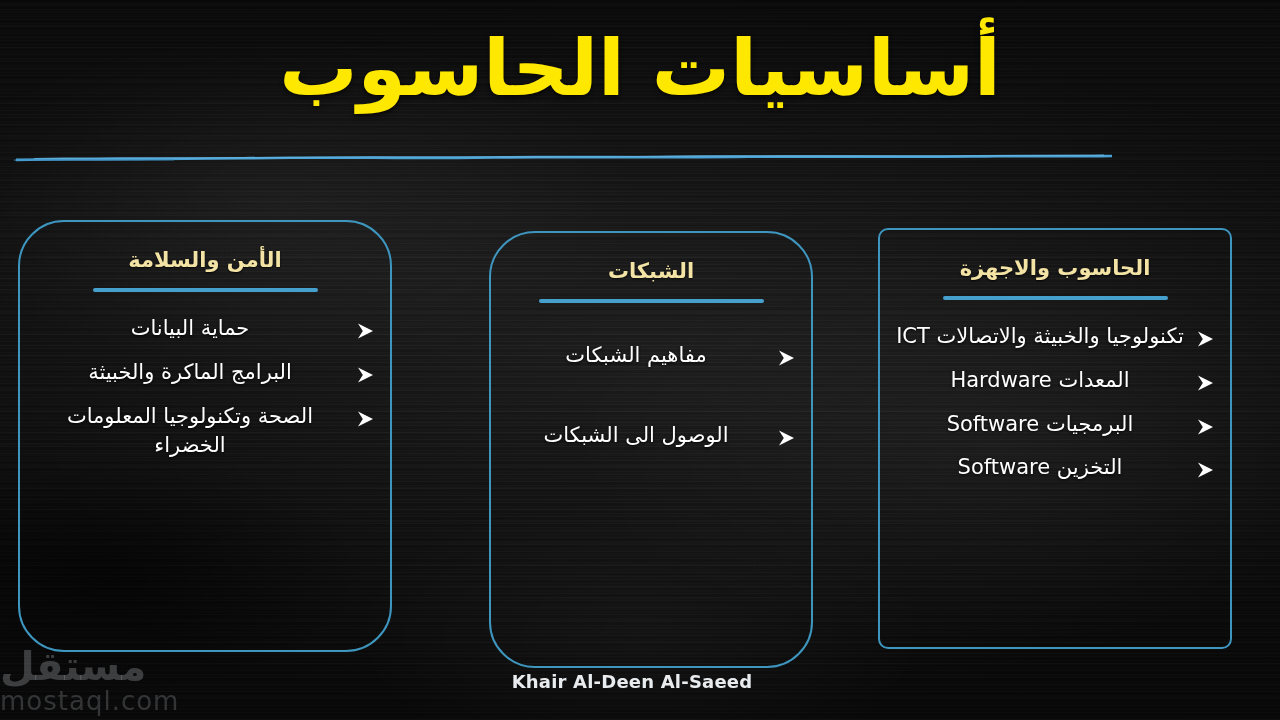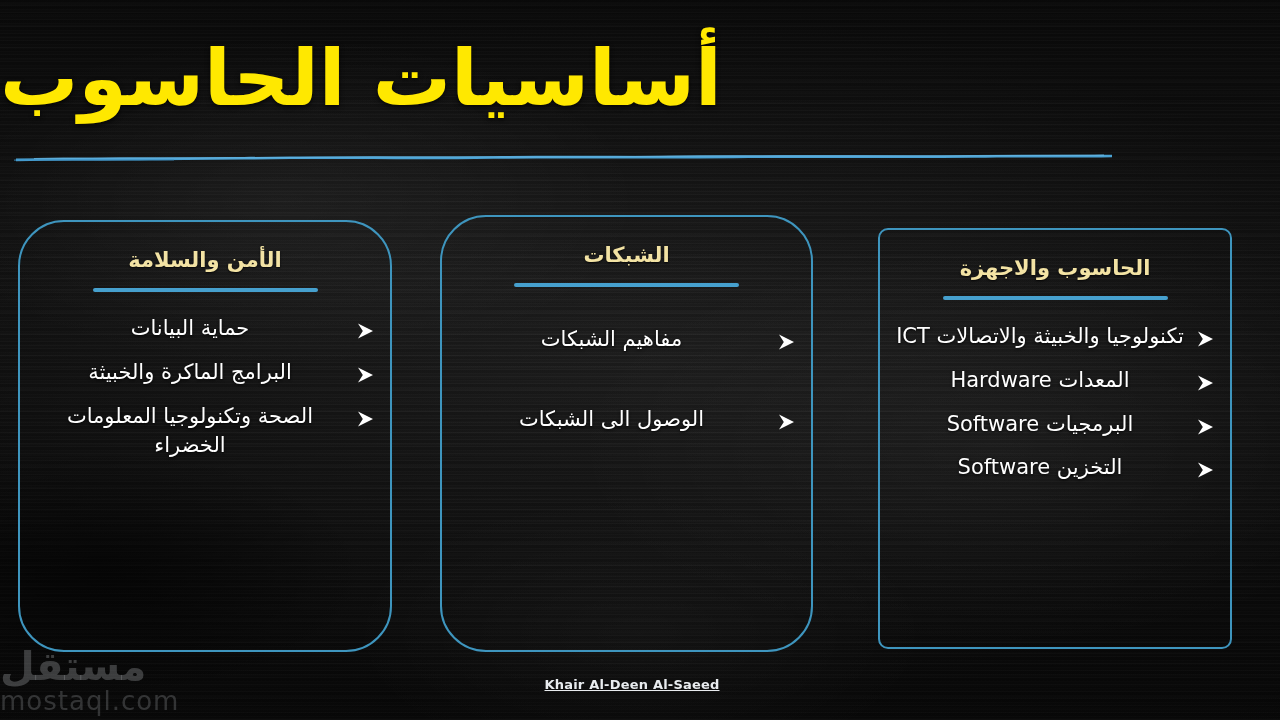--- a/index.html
+++ b/index.html
@@ -47,24 +47,24 @@
     content: "";
     position: absolute;
     inset: 0;
     pointer-events: none;
     background: radial-gradient(ellipse 140% 120% at 50% 45%, rgba(0,0,0,0) 52%, rgba(0,0,0,0.55) 100%);
   }
 
   
   .title-block {
     position: absolute;
-    top: 36px;
+    top: 26px;
     left: 0;
     right: 0;
-    text-align: left;
+    text-align: center;
     z-index: 3;
   }
   .slide-title {
     margin: 0;
     font-size: 78px;
     line-height: 1.08;
     font-weight: 700;
     color: #FFE800;
     letter-spacing: 1px;
     text-shadow: 0 2px 5px rgba(0,0,0,0.75);
@@ -90,21 +90,21 @@
     z-index: 2;
   }
   .card {
     position: absolute;
     box-sizing: border-box;
     border: 2px solid #3E95BE;
     border-radius: 46px;
     padding: 26px 14px 16px 14px;
   }
   .card--right  { right: 48px;  top: 13px; width: 354px; height: 421px; border-radius: 10px; }
-  .card--middle { right: 467px; top: 0px;  width: 373px; height: 437px; }
+  .card--middle { right: 467px; top: 16px;  width: 324px; height: 437px; }
   .card--left   { right: 888px; top: 5px;  width: 374px; height: 432px; }
 
   .card-heading {
     margin: 0;
     text-align: center;
     font-size: 21px;
     font-weight: 700;
     color: #F3E3A4;
     text-shadow: 0 1px 2px rgba(0,0,0,0.8);
     letter-spacing: 0.3px;
@@ -172,26 +172,25 @@
     line-height: 1;
     letter-spacing: 1px;
   }
   .credit {
     position: absolute;
     left: 0;
     right: 16px;
     bottom: 28px;
     text-align: center;
     z-index: 5;
-    font-size: 13px;
+    font-size: 18px;
     font-weight: 600;
     color: #E9ECEF;
     letter-spacing: 0.2px;
     direction: ltr;
-    text-decoration: underline;
   }
 </style>
 </head>
 <body>
 
 <div class="slide">
 
   <div class="title-block">
     <h1 class="slide-title">أساسيات الحاسوب</h1>
   </div>

